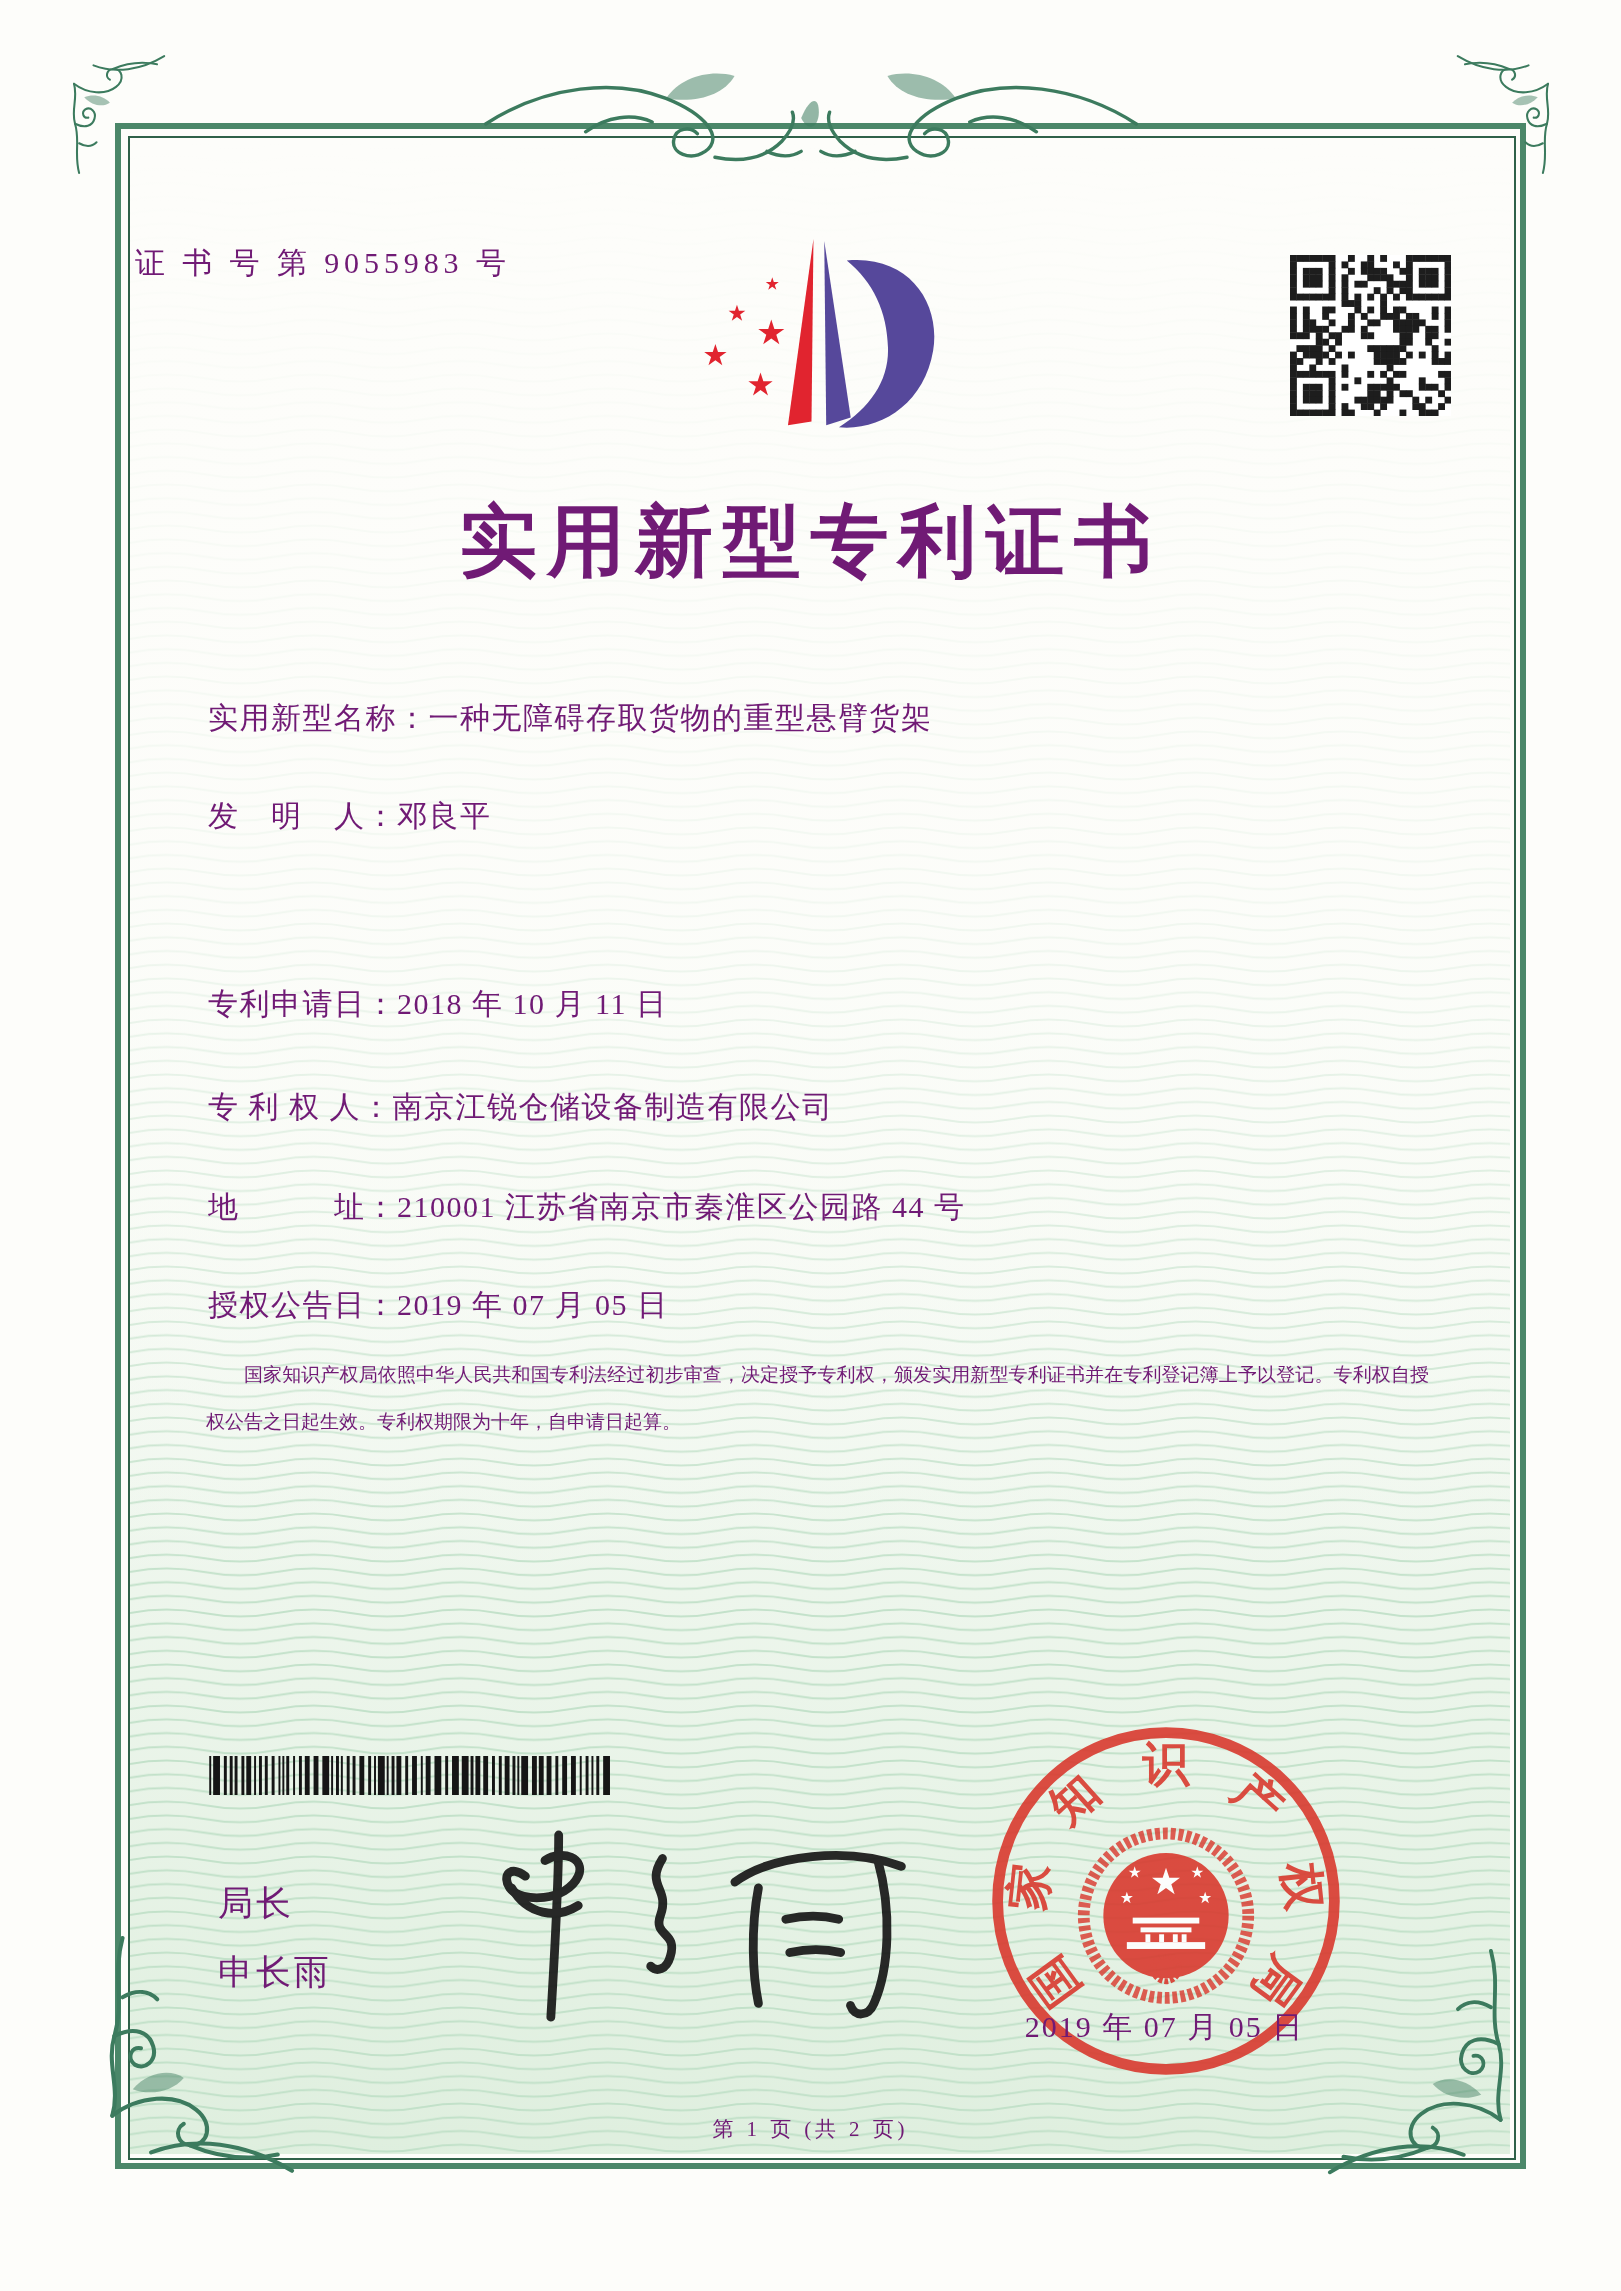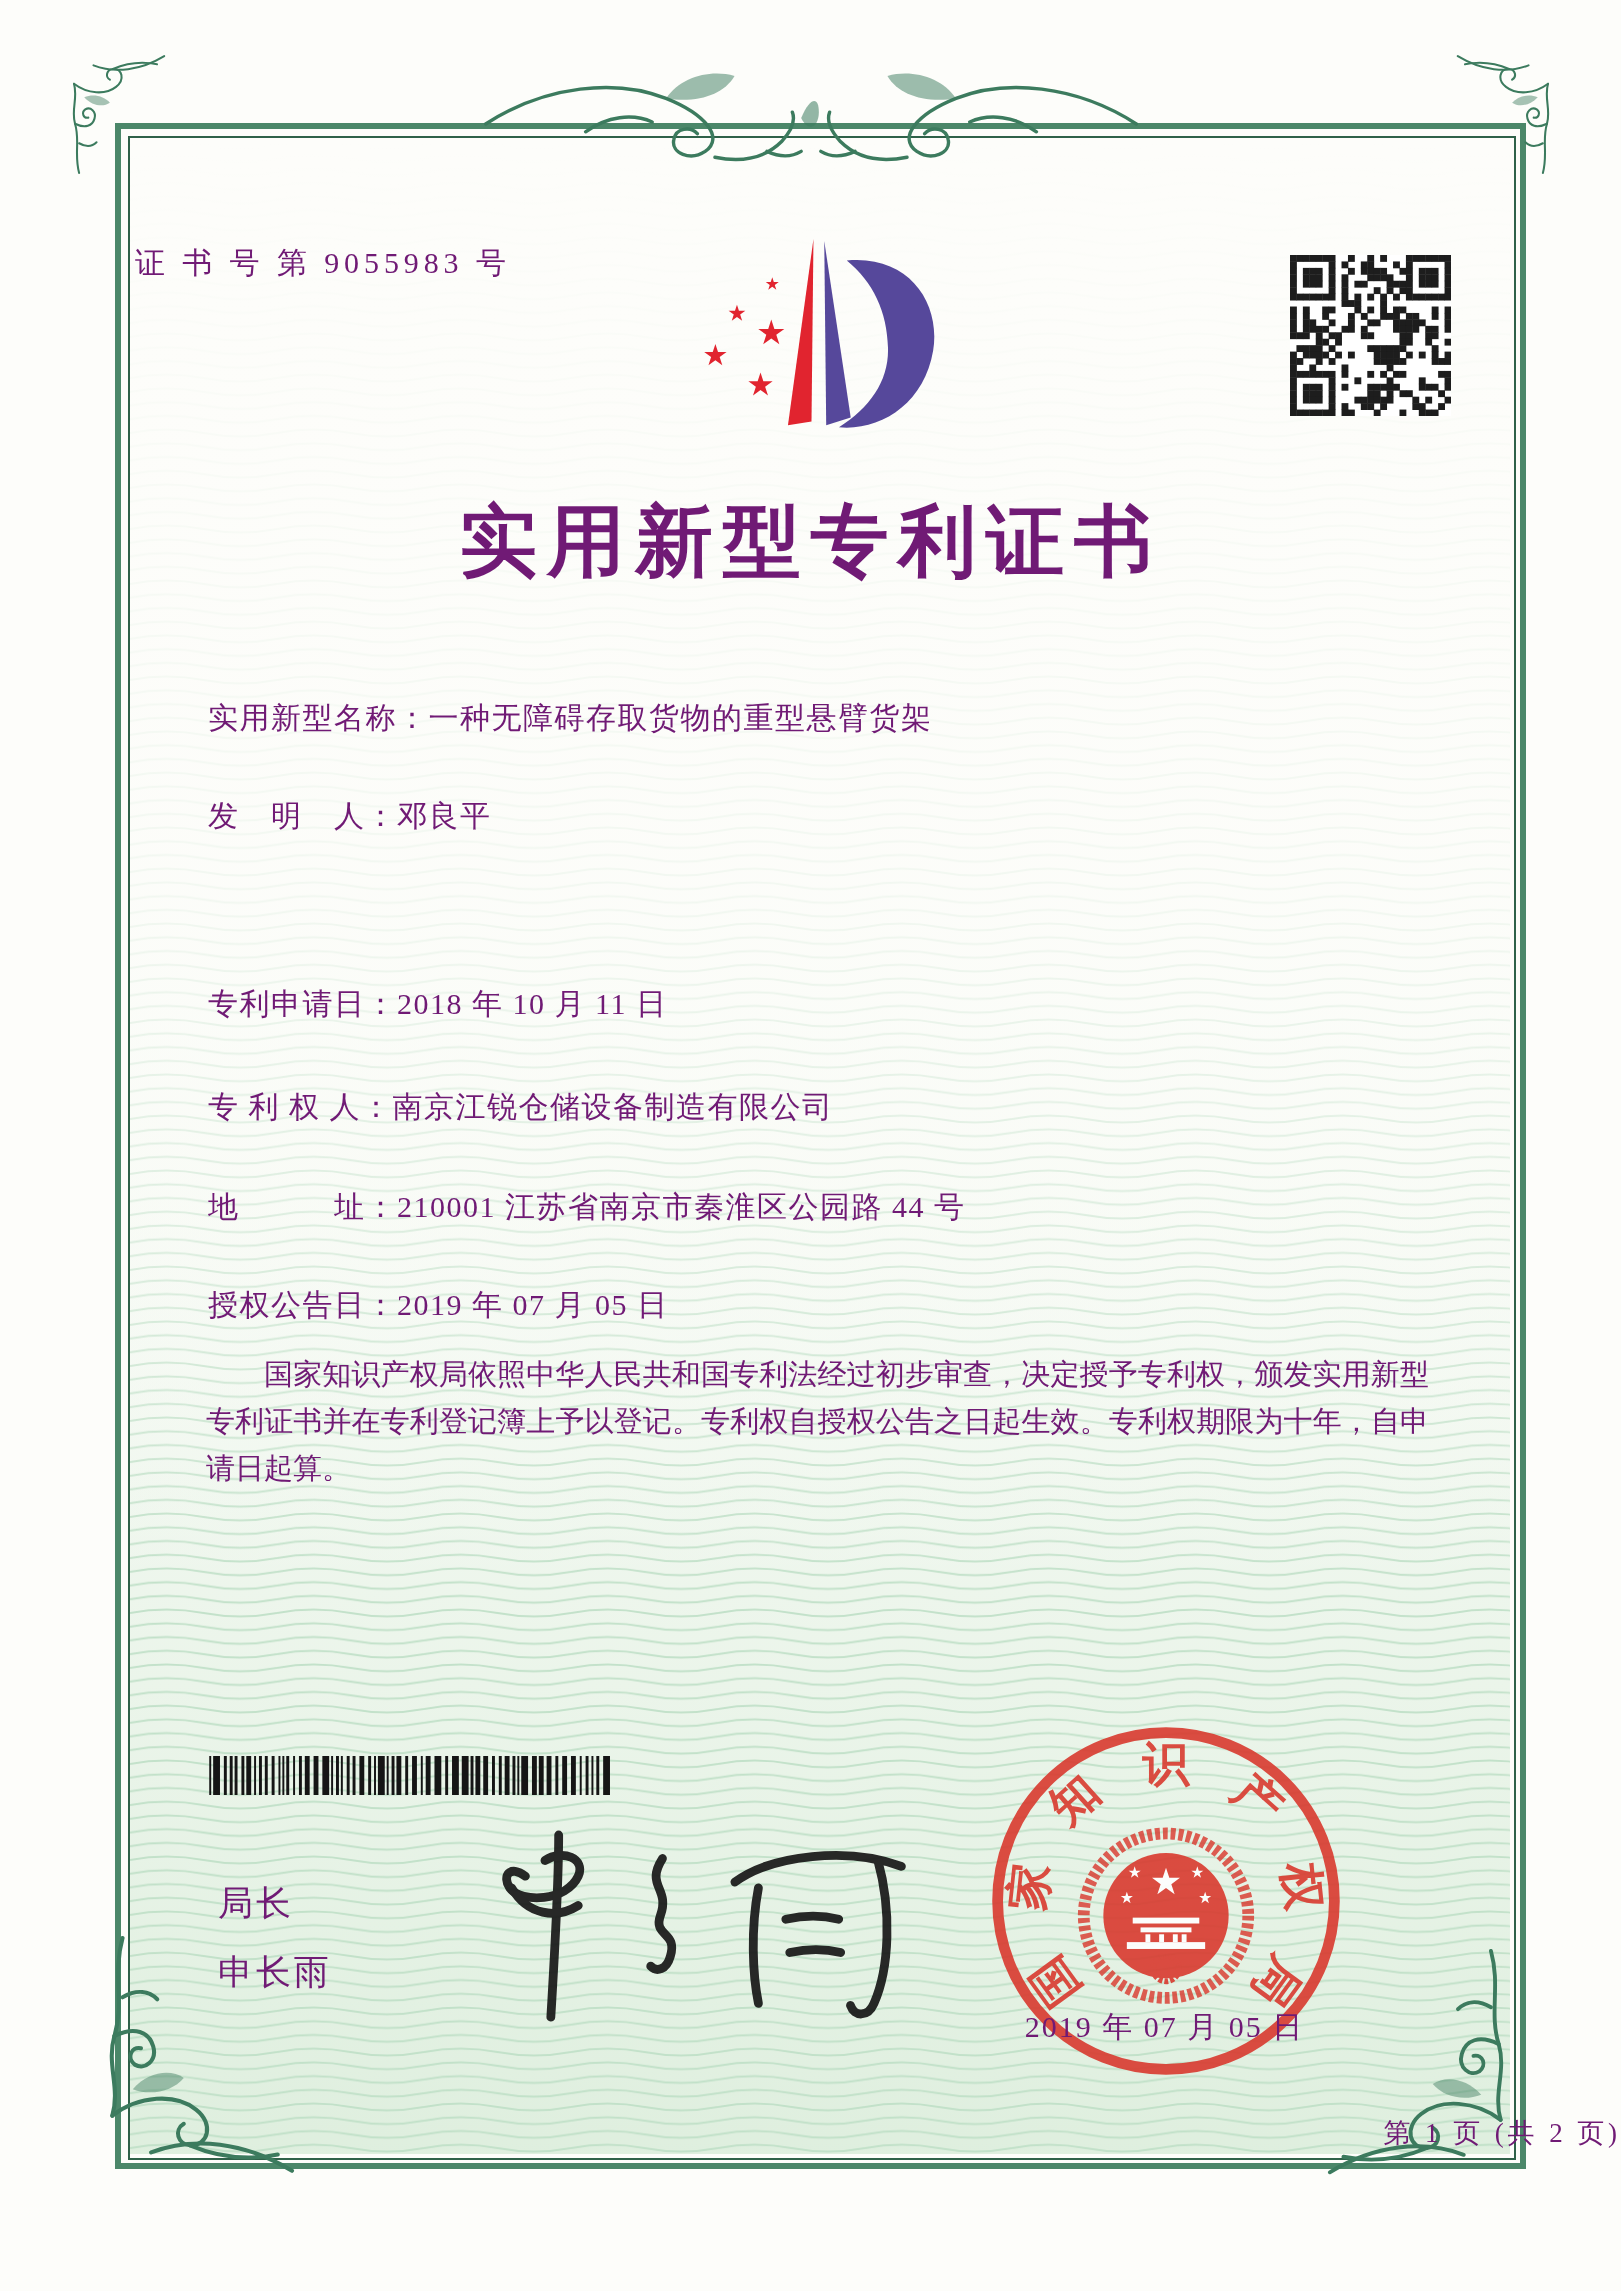--- a/index.html
+++ b/index.html
@@ -12,29 +12,29 @@
   .bg-svg{left:130px;top:138px;z-index:0;}
   .deco{z-index:2;color:#3c7b5e;}
   .content{z-index:3;}
   .cert-no{left:135px;top:243px;font-size:30px;letter-spacing:4.9px;}
   .logo{left:684px;top:231px;}
   .qr{left:1290px;top:255px;}
   .title{left:0;top:490px;width:1621px;text-align:center;font-size:78px;font-weight:600;letter-spacing:9.8px;}
   .field{left:208px;width:1274px;font-size:30px;letter-spacing:1.5px;white-space:nowrap;}
   .f0{top:698px;} .f1{top:796px;} .f2{top:895px;} .f3{top:984px;} .f4{top:1087px;} .f5{top:1187px;} .f6{top:1285px;}
   .grant2{position:absolute;left:611px;top:0;}
-  .paras{left:206px;top:1351px;width:1223px;font-size:29px;line-height:47px;text-align:justify;}
+  .paras{left:206px;top:1351px;width:1223px;font-size:19px;line-height:47px;text-align:justify;}
   .paras p{margin:0;text-indent:2em;}
   .barcode{left:206px;top:1756px;}
   .director{left:218px;font-size:35px;letter-spacing:2.9px;}
   .d1{top:1880px;} .d2{top:1949px;}
   .sig{left:449px;top:1825px;z-index:3;}
   .seal{left:980px;top:1715px;z-index:3;opacity:.9;}
   .seal-date{left:988px;top:2007px;width:353px;text-align:center;font-size:30px;letter-spacing:2px;z-index:4;}
-  .page-no{left:0;top:2115px;width:1621px;text-align:right;font-size:27px;letter-spacing:3.9px;}
+  .page-no{left:0;top:2115px;width:1621px;text-align:center;font-size:21px;letter-spacing:3.9px;}
   .back-note{left:0;top:2211px;width:1621px;text-align:center;font-size:30px;letter-spacing:8.8px;}
 </style>
 </head>
 <body>
 
 <div class="page">
 
   <svg class="abs bg-svg" width="1380" height="2016" viewBox="0 0 1408 2057">
     <defs>
       <pattern id="wv" width="150" height="28" patternUnits="userSpaceOnUse">

